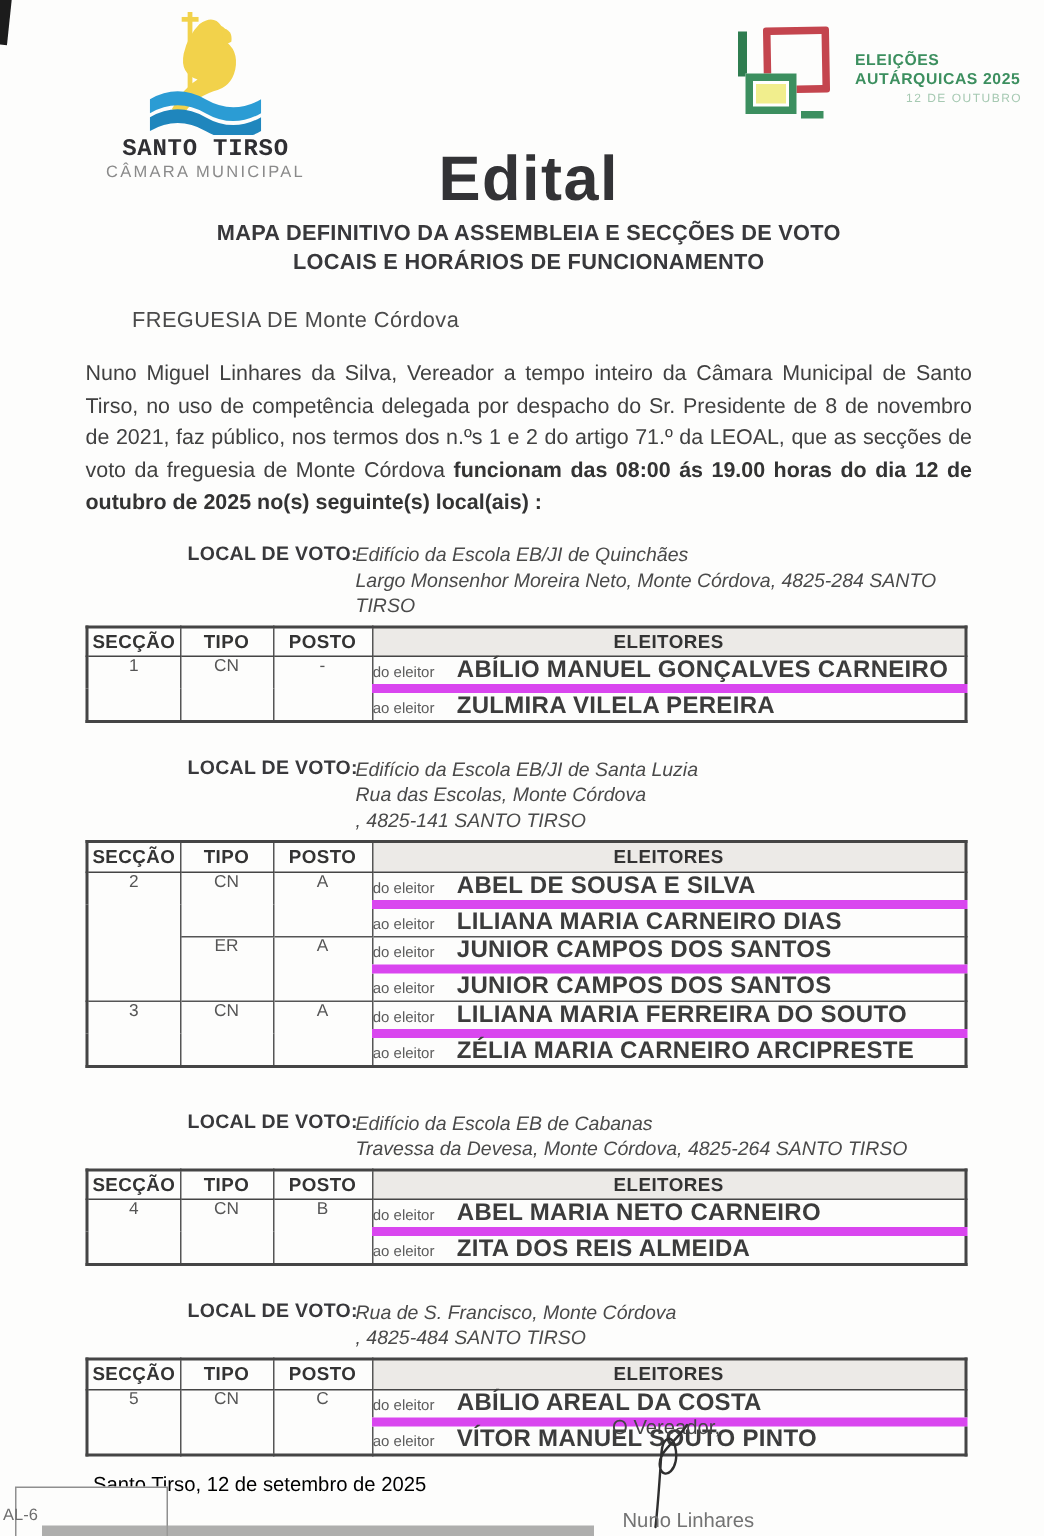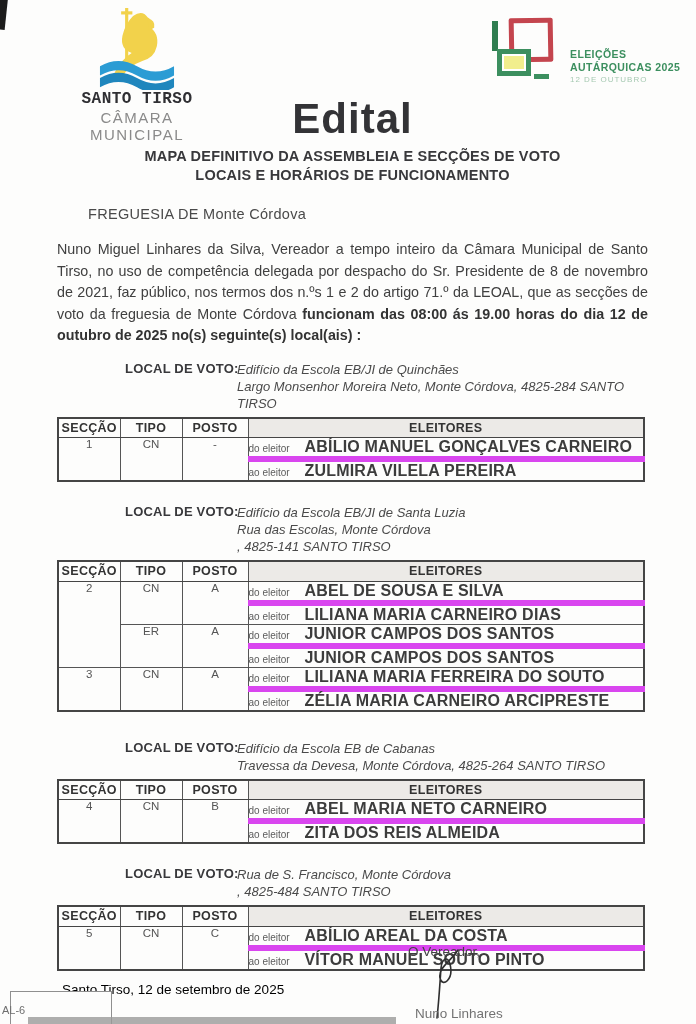--- a/index.html
+++ b/index.html
@@ -11,34 +11,34 @@
   .corner-mark { position:absolute; left:0; top:0; width:9px; height:34px; background:#1c1c1c;
                  transform:rotate(6deg) translate(-3px,-4px); }
   .bottom-scan-band { position:absolute; left:28px; top:1017px; width:368px; height:7px;
                       background:#9a9a98; opacity:.8; }
 
   
   .muni-logo { position:absolute; left:62px; top:8px; width:150px; text-align:center; }
   .muni-logo svg { display:block; margin:0 auto; }
   .muni-name { font-size:16px; letter-spacing:.5px; color:#2f2f33; font-weight:bold;
                font-family:Liberation Mono, monospace; }
-  .muni-sub  { font-size:15px; letter-spacing:1.5px; color:#8a8a8a; margin-top:1px; }
-
-  .elections-logo { position:absolute; left:492px; top:18px; display:flex; align-items:flex-end; gap:12px; }
+  .muni-sub  { font-size:11px; letter-spacing:1.5px; color:#8a8a8a; margin-top:1px; }
+
+  .elections-logo { position:absolute; left:492px; top:18px; display:flex; align-items:flex-start; gap:12px; }
   .mark { position:relative; width:66px; height:66px; }
   .mark .red-square   { position:absolute; left:17px; top:0;  width:44px; height:44px;
                         border:5px solid #c4454e; border-radius:2px; transform:rotate(-1deg); }
   .mark .green-vdash  { position:absolute; left:0;  top:3px;  width:6px;  height:30px; background:#2f7d50; }
   .mark .green-square { position:absolute; left:5px; top:31px; width:34px; height:27px;
                         border:5px solid #3c8f5f; background:#ffffff; }
   .mark .yellow-fill  { position:absolute; left:12px; top:38px; width:20px; height:13px; background:#f1ee8d; }
   .mark .green-hdash  { position:absolute; left:42px; top:56px; width:15px; height:5px; background:#3c8f5f; }
   .elect-text { padding-top:16px; }
   .elect-l1, .elect-l2 { font-size:10.5px; font-weight:bold; color:#3c8f5f; letter-spacing:.4px; line-height:13px; }
-  .elect-l3 { font-size:8px; color:#a6c9b2; letter-spacing:1px; margin-top:1px; }
+  .elect-l3 { font-size:8px; color:#a6c9b2; letter-spacing:1px; margin-top:1px;margin-left:34px; }
 
   
   .main { position:absolute; left:57px; top:96px; width:591px; }
   h1.title { text-align:center; font-size:42px; font-weight:bold; color:#333336; letter-spacing:1px; line-height:46px; }
   .subtitle { text-align:center; font-weight:bold; font-size:14.5px; line-height:19px;
               color:#38383b; letter-spacing:.2px; margin-top:5px; }
   .freguesia { margin-top:21px; margin-left:31px; font-size:14.5px; color:#4a4a4a; letter-spacing:.3px; }
   .body-par { margin-top:17px; font-size:14.3px; line-height:21.5px; text-align:justify; color:#404040; }
   .body-par b { color:#333; }
 

